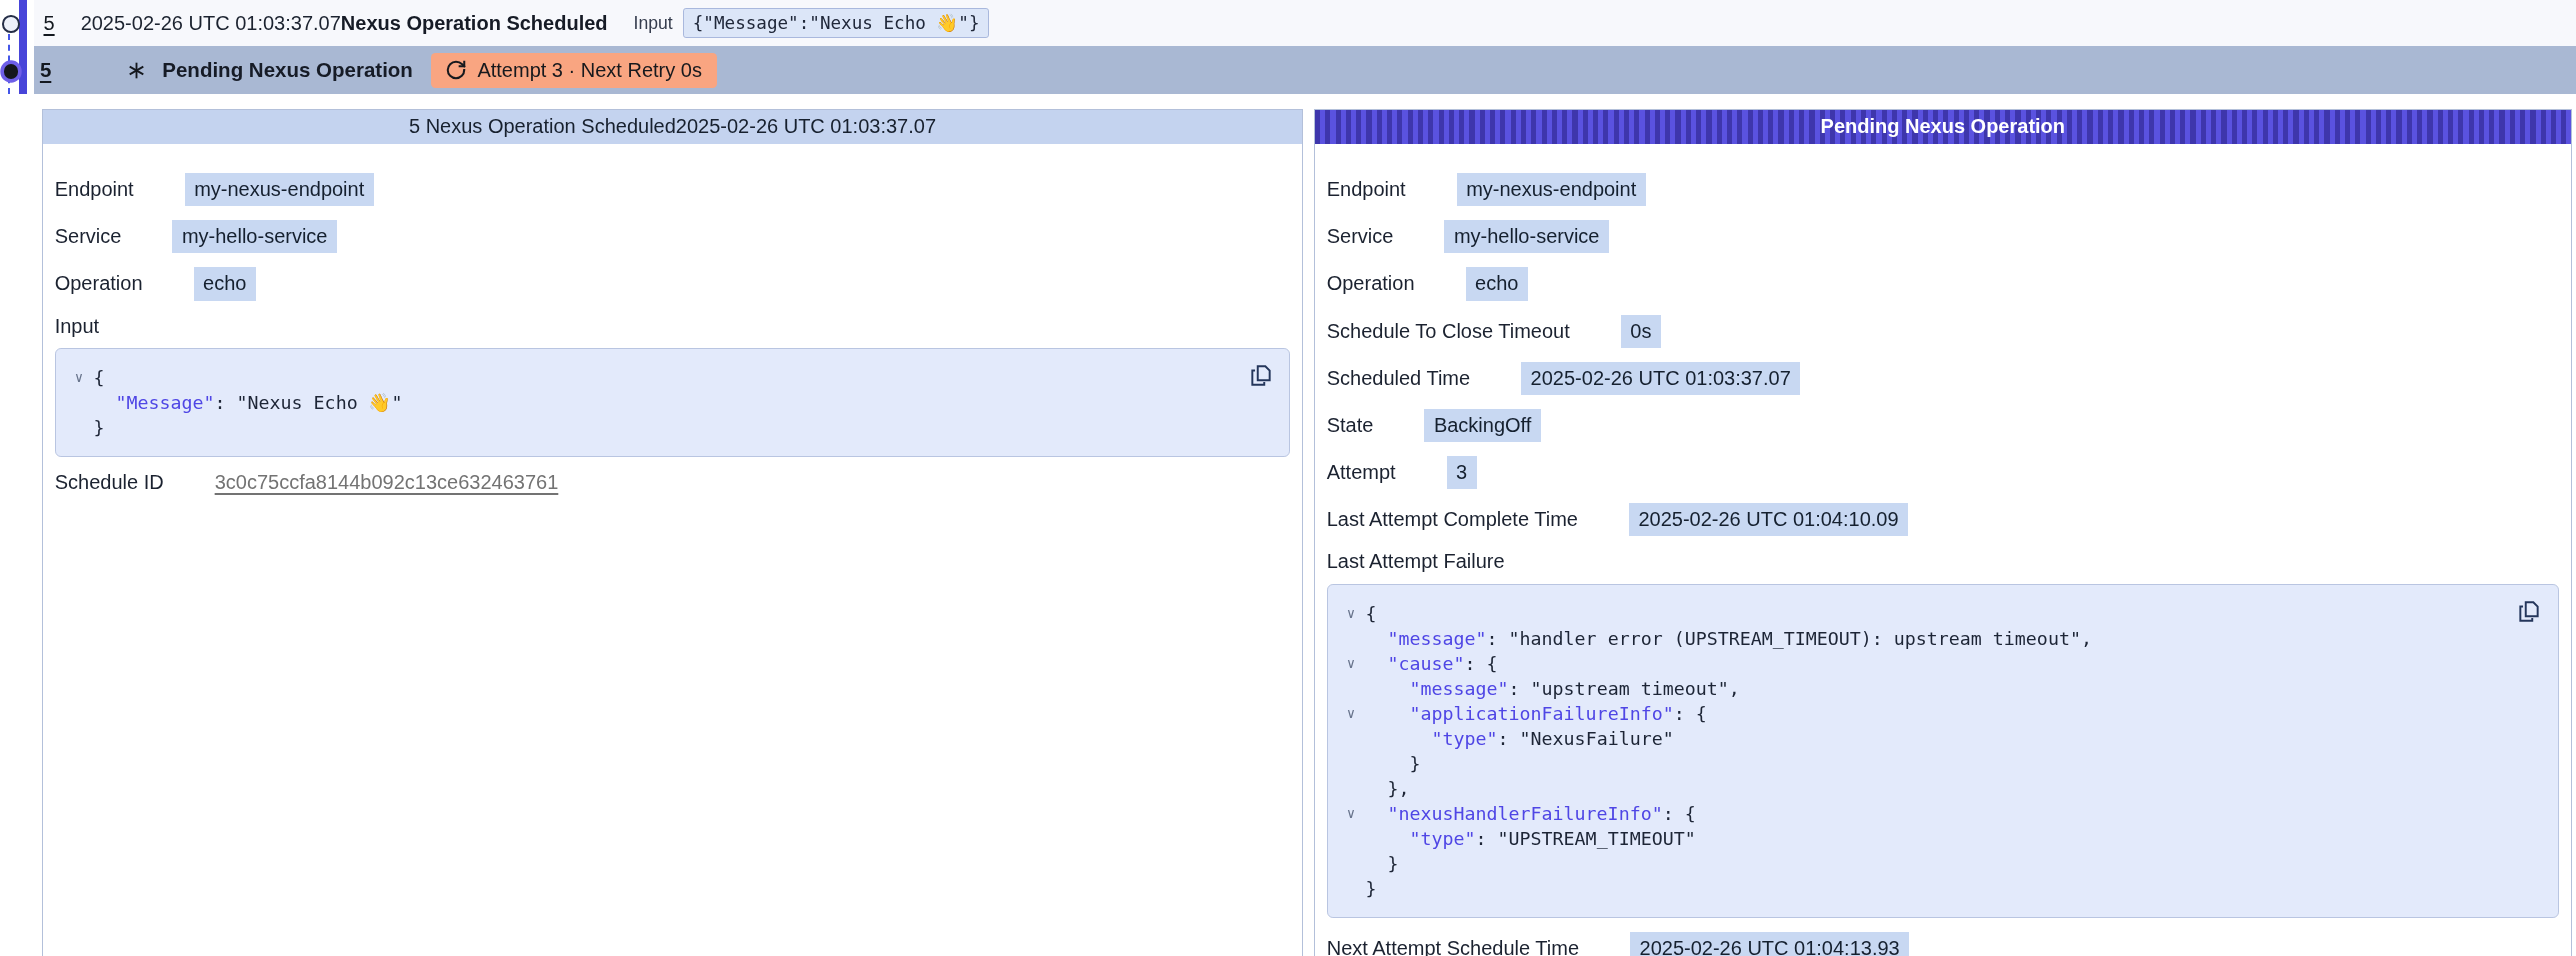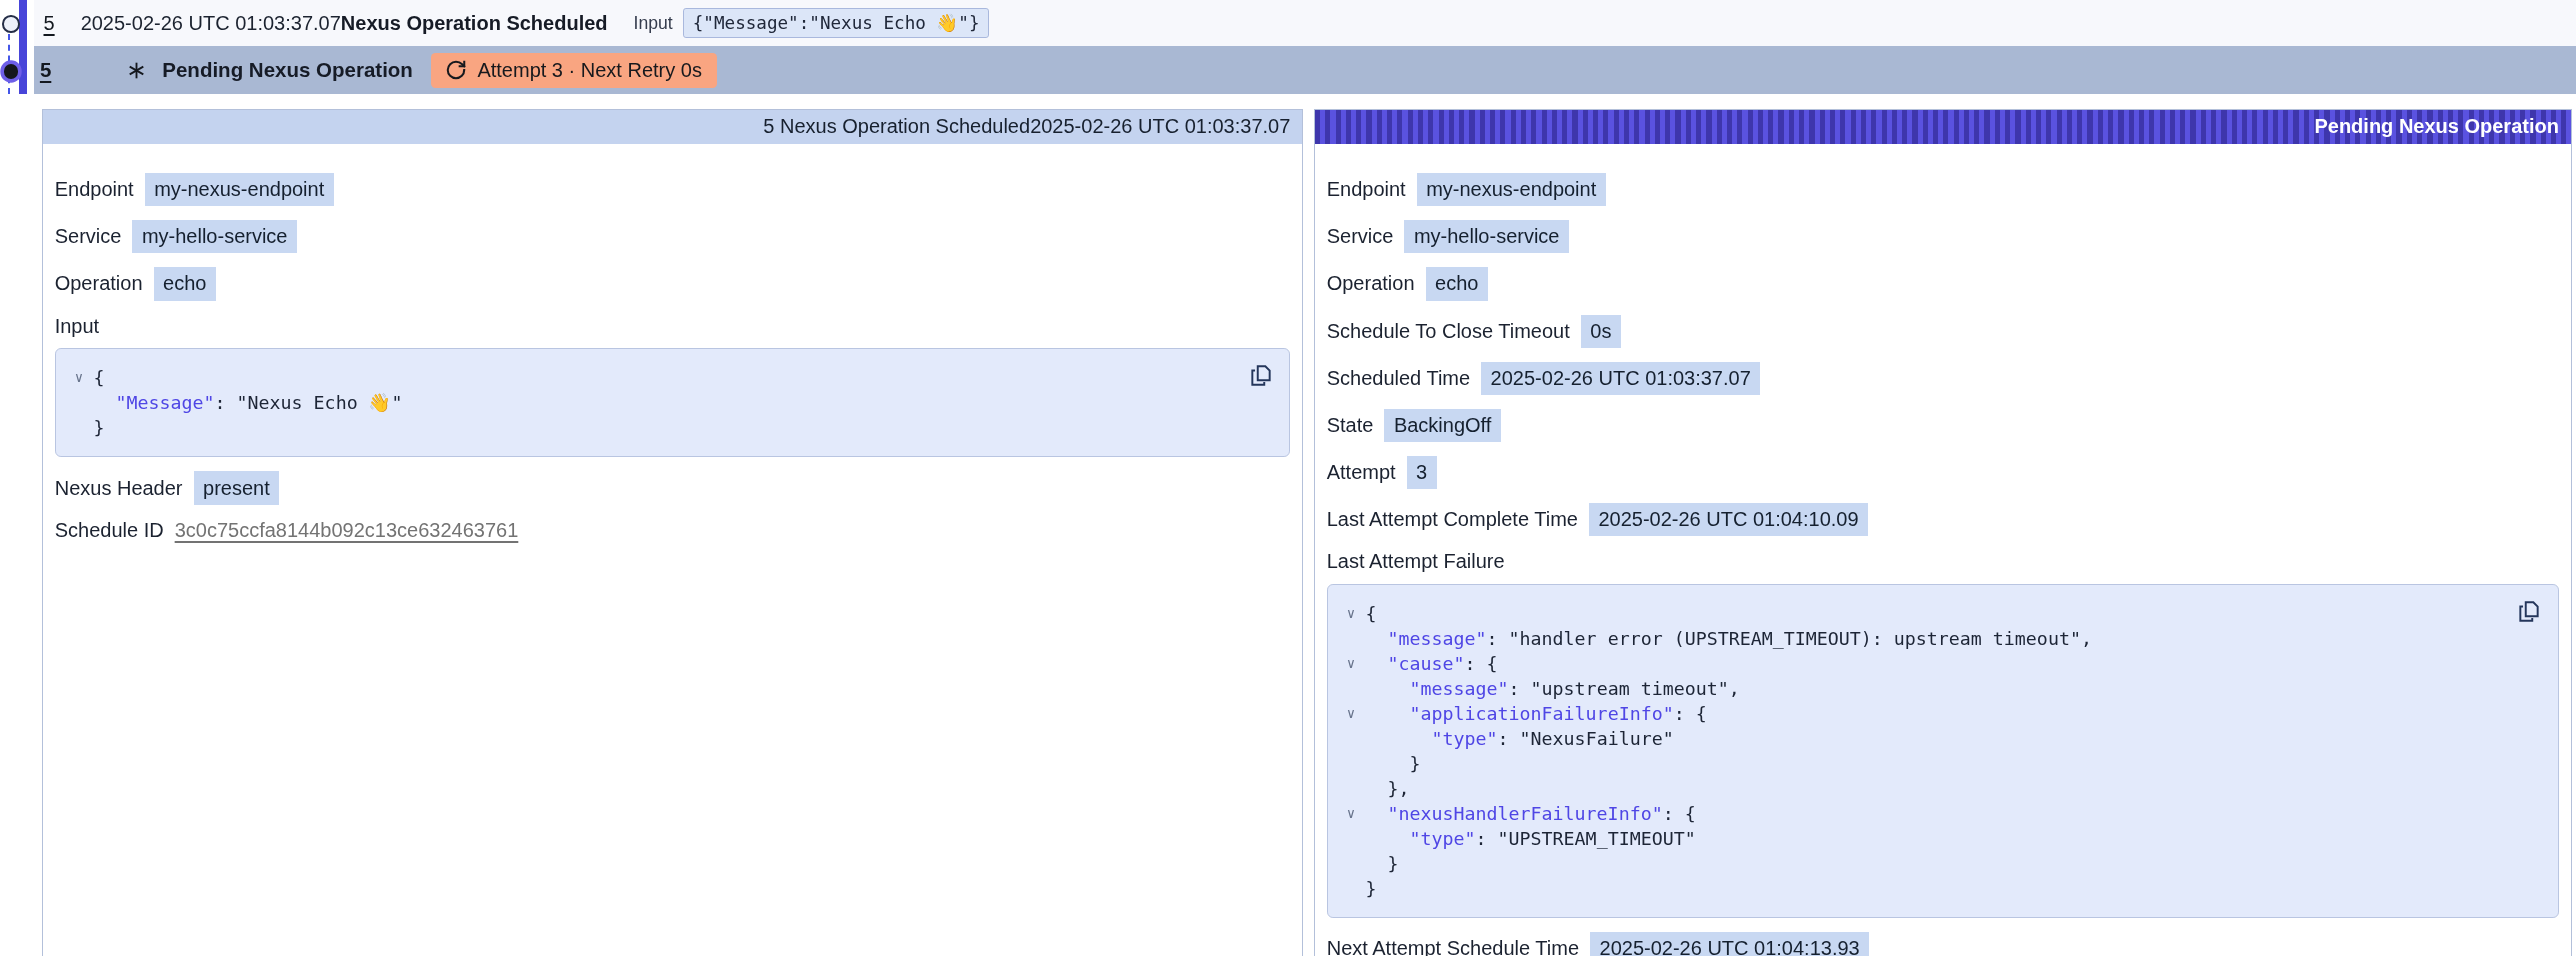--- a/index.html
+++ b/index.html
@@ -30,27 +30,27 @@
   .asterisk-icon{margin-left:73px;display:flex;align-items:center;}
   .row2-title{margin-left:13px;font-weight:700;}
   .retry-badge{margin-left:17.6px;background:#f9a581;border-radius:4.4px;height:35px;display:flex;
       align-items:center;gap:10.3px;padding:0 14.6px;font-size:20px;font-weight:500;color:#17191d;}
 
   
   .detail{display:flex;gap:11px;margin:14.6px 4.4px 0 42px;height:864px;}
   .panel{border:1.5px solid #b3c0da;box-sizing:border-box;background:#fff;}
   .panel-left{width:1261px;flex:none;}
   .panel-right{flex:1;}
-  .panel-header{height:34px;display:flex;align-items:center;justify-content:flex-end;
+  .panel-header{height:34px;display:flex;align-items:center;justify-content:center;
       padding:0 11.7px;font-size:20px;}
   .panel-header-left{background:#c4d3ef;color:#17202e;}
   .panel-header-right{background:repeating-linear-gradient(90deg,#3e36ac 0 5.1px,#5a52e0 5.1px 10.3px);
       color:#fff;font-weight:600;}
   .panel-body{padding:15.4px 11.7px 14.6px 11.7px;}
-  .field-row{display:flex;align-items:center;margin:14px 0;}
+  .field-row{display:flex;align-items:center;margin:14px 0;gap:40px;}
   .field-label{margin-right:11px;font-size:20px;color:#1b2230;}
   .field-badge{background:#c8d8f2;border-radius:0;padding:5.1px 9.5px;font-size:20px;color:#15202f;}
   .field-link{font-size:20px;color:#737373;text-decoration:underline;text-underline-offset:4.4px;}
   .section-label{font-size:20px;margin:14px 0 0 0;color:#1b2230;}
 
   
   .code-block{position:relative;background:#e3eafb;border:1.5px solid #b9c5e1;border-radius:5.9px;
       padding:16px 51px 16px 8.8px;font-family:"DejaVu Sans Mono",monospace;font-size:18.3px;
       line-height:25px;color:#1d2536;margin:10.3px 0 14.6px 0;}
   .code-line{display:flex;white-space:pre;}
@@ -129,24 +129,20 @@
             </div>
           <button class="copy-btn">
             <svg width="26" height="26" viewBox="0 0 24 24" fill="none" stroke="#24365b" stroke-width="1.8">
               <path d="M9 3h7l4 4v9H9z"></path>
                 <path d="M6.5 7H4v13h11v-2.5"></path>
             </svg>
           </button>
         </div>
         <div>
             <div class="field-row">
-              <span class="field-label">Nexus Header</span>
-              <span class="field-badge">present</span>
-            </div>
-            <div class="field-row">
               <span class="field-label">Schedule ID</span>
               <a class="field-link" href="#">3c0c75ccfa8144b092c13ce632463761</a>
             </div>
           </div>
       </div>
     </div>
 
     <div class="panel panel-right">
       <div class="panel-header panel-header-right">
         <span>Pending Nexus Operation</span>

